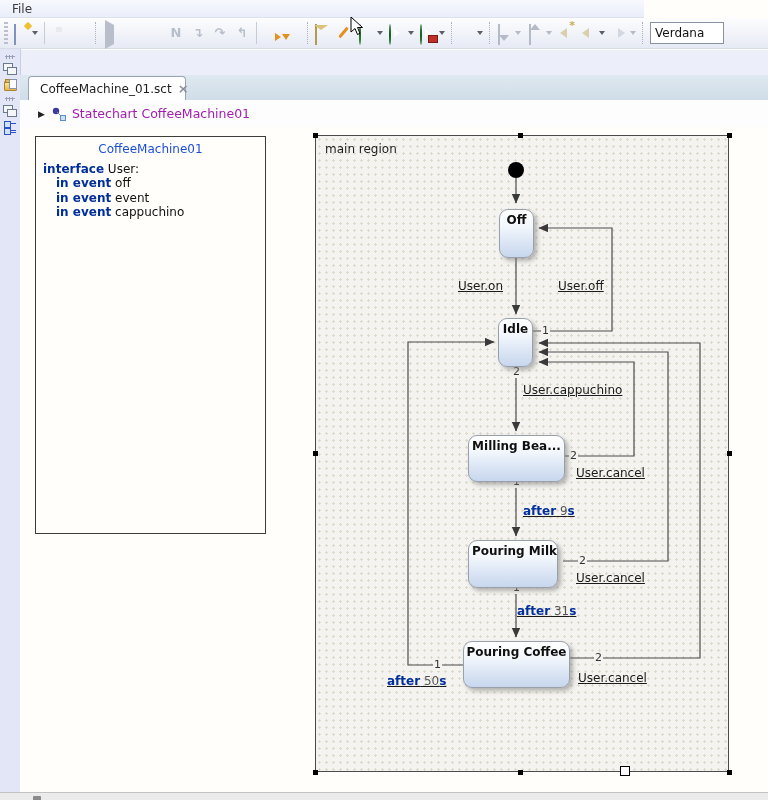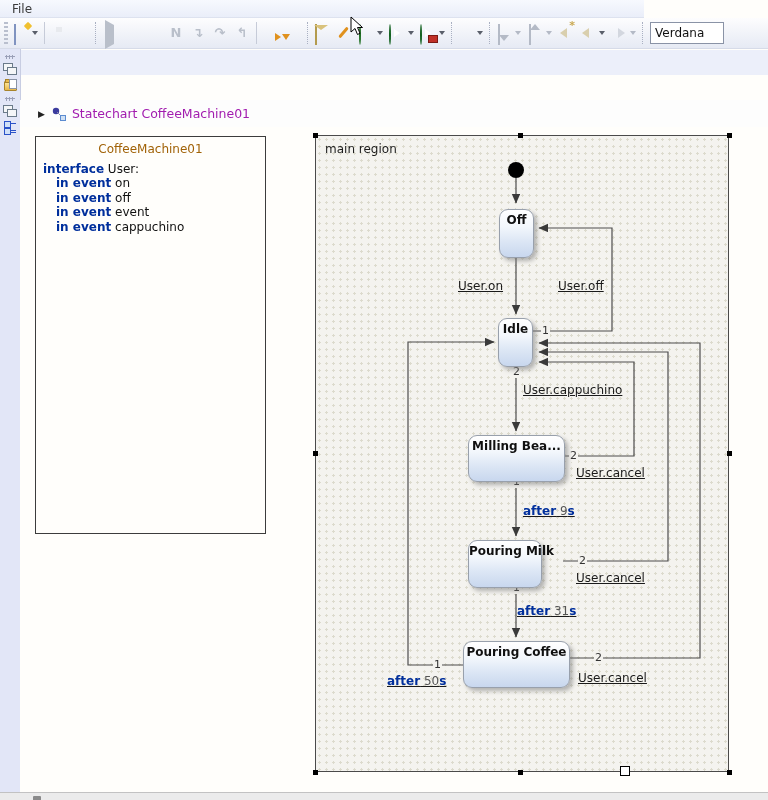--- a/index.html
+++ b/index.html
@@ -83,21 +83,21 @@
   .breadcrumb{position:absolute;left:20px;top:100px;width:748px;height:27px;background:#fdfdfd;
     border-bottom:1px solid #d8d8d8;display:flex;align-items:center;}
   .bc-expand{font-size:9px;color:#222;margin-left:18px;}
   .bc-label{font-size:12.5px;color:#a21caf;margin-left:6px;}
 
   
   .canvas{position:absolute;left:20px;top:127px;width:748px;height:665px;background:#fffefb;overflow:hidden;}
 
   .defbox{position:absolute;left:15px;top:9px;width:231px;height:398px;background:#fffefb;
     border:1px solid #3c3c3c;box-sizing:border-box;font-size:12px;line-height:14.5px;z-index:1;}
-  .def-title{text-align:center;color:#a16207;margin-top:5px;}
+  .def-title{text-align:center;color:#1d4ed8;margin-top:5px;}
   .def-body{margin:5px 0 0 7px;color:#111;}
   .def-line{white-space:pre;}
   .def-line.ind{margin-left:13px;}
   .kw{color:#002f9c;font-weight:bold;margin-top:27px;}
   .num{color:#555;font-weight:normal;}
 
   .region{position:absolute;left:295px;top:8px;width:414px;height:637px;border:1px solid #4a4a4a;
     background-color:#f4f3ef;
     background-image:radial-gradient(rgba(165,160,125,0.30) 1px,transparent 1.2px);
     background-size:7px 7px;box-sizing:border-box;z-index:1;}
@@ -108,21 +108,21 @@
   .initial{position:absolute;left:488px;top:35px;width:16px;height:16px;border-radius:50%;background:#000;z-index:3;}
 
   .state{position:absolute;border:1px solid #98a0ac;border-radius:9px;
     background:linear-gradient(180deg,#ffffff 0%,#f3f7fc 35%,#dde7f5 65%,#c8d7ee 100%);
     box-shadow:3px 3px 4px rgba(125,125,125,0.55);
     font-weight:bold;font-size:12px;color:#101010;text-align:center;padding-top:3px;
     box-sizing:border-box;z-index:3;white-space:nowrap;}
   .st-off{left:479px;top:82px;width:35px;height:49px;}
   .st-idle{left:478px;top:191px;width:35px;height:49px;}
   .st-milling{left:448px;top:308px;width:97px;height:47px;}
-  .st-pmilk{left:448px;top:413px;width:74px;height:48px;text-align:right;}
+  .st-pmilk{left:448px;top:413px;width:90px;height:48px;text-align:right;}
   .st-pcoffee{left:443px;top:514px;width:107px;height:47px;}
 
   .tlabel{position:absolute;font-size:12px;color:#1a1a1a;z-index:2;white-space:nowrap;text-decoration:underline;}
   .prio{position:absolute;font-size:11px;color:#333;z-index:2;background:#f4f3ef;padding:0 1px;line-height:12px;}
 
   .handle{position:absolute;width:5px;height:5px;background:#000;z-index:4;}
   .handle.open{width:8px;height:8px;background:#fff;border:1px solid #000;}
 
   .statusbar{position:absolute;left:0;top:792px;width:768px;height:8px;background:#ebebeb;border-top:1px solid #c2c2c2;}
   .status-frag{position:absolute;left:33px;top:3px;width:8px;height:5px;background:#8a8a8a;border-radius:1px;}
@@ -247,38 +247,48 @@
         <span class="winA"></span>
         <span class="winB"></span>
       </div>
     <div class="sv-ic">
         <span class="outl"></span>
         <span class="outl b"></span>
         <span class="outl-line"></span>
       </div>
   </div>
 
+  <div class="tabstrip">
+    <div class="tab">
+      <svg width="14" height="14">
+        <circle cx="4" cy="4" r="3.2" fill="#3b3b9e"></circle>
+        <line x1="5" y1="5" x2="10" y2="10" stroke="#8a8fae" stroke-width="1"></line>
+        <rect x="8.5" y="8.5" width="5" height="5" fill="#cfe0f4" stroke="#5b8bd0"></rect>
+      </svg>
+      <span class="tab-title">CoffeeMachine_01.sct</span>
+      <span class="tab-close">×</span>
+    </div>
+  </div>
 
   <div class="breadcrumb">
     <span class="bc-expand">▶</span>
     <svg width="14" height="14" style="margin-left:7px">
       <circle cx="4" cy="4" r="3.2" fill="#3b3b9e"></circle>
       <line x1="5" y1="5" x2="10" y2="10" stroke="#8a8fae" stroke-width="1"></line>
       <rect x="8.5" y="8.5" width="5" height="5" fill="#cfe0f4" stroke="#5b8bd0"></rect>
     </svg>
     <span class="bc-label">Statechart CoffeeMachine01</span>
   </div>
 
   <div class="canvas">
 
     <div class="defbox">
       <div class="def-title">CoffeeMachine01</div>
       <div class="def-body">
         <div class="def-line"><span class="kw">interface</span><span> User:</span></div>
-        <div class="def-line ind"><span class="kw">in event</span><span> on</span></div>
         <div class="def-line ind"><span class="kw">in event</span><span> off</span></div>
         <div class="def-line ind"><span class="kw">in event</span><span> event</span></div>
         <div class="def-line ind"><span class="kw">in event</span><span> cappuchino</span></div>
       </div>
     </div>
 
     <div class="region">
       <span class="region-label">main region</span>
     </div>
 

